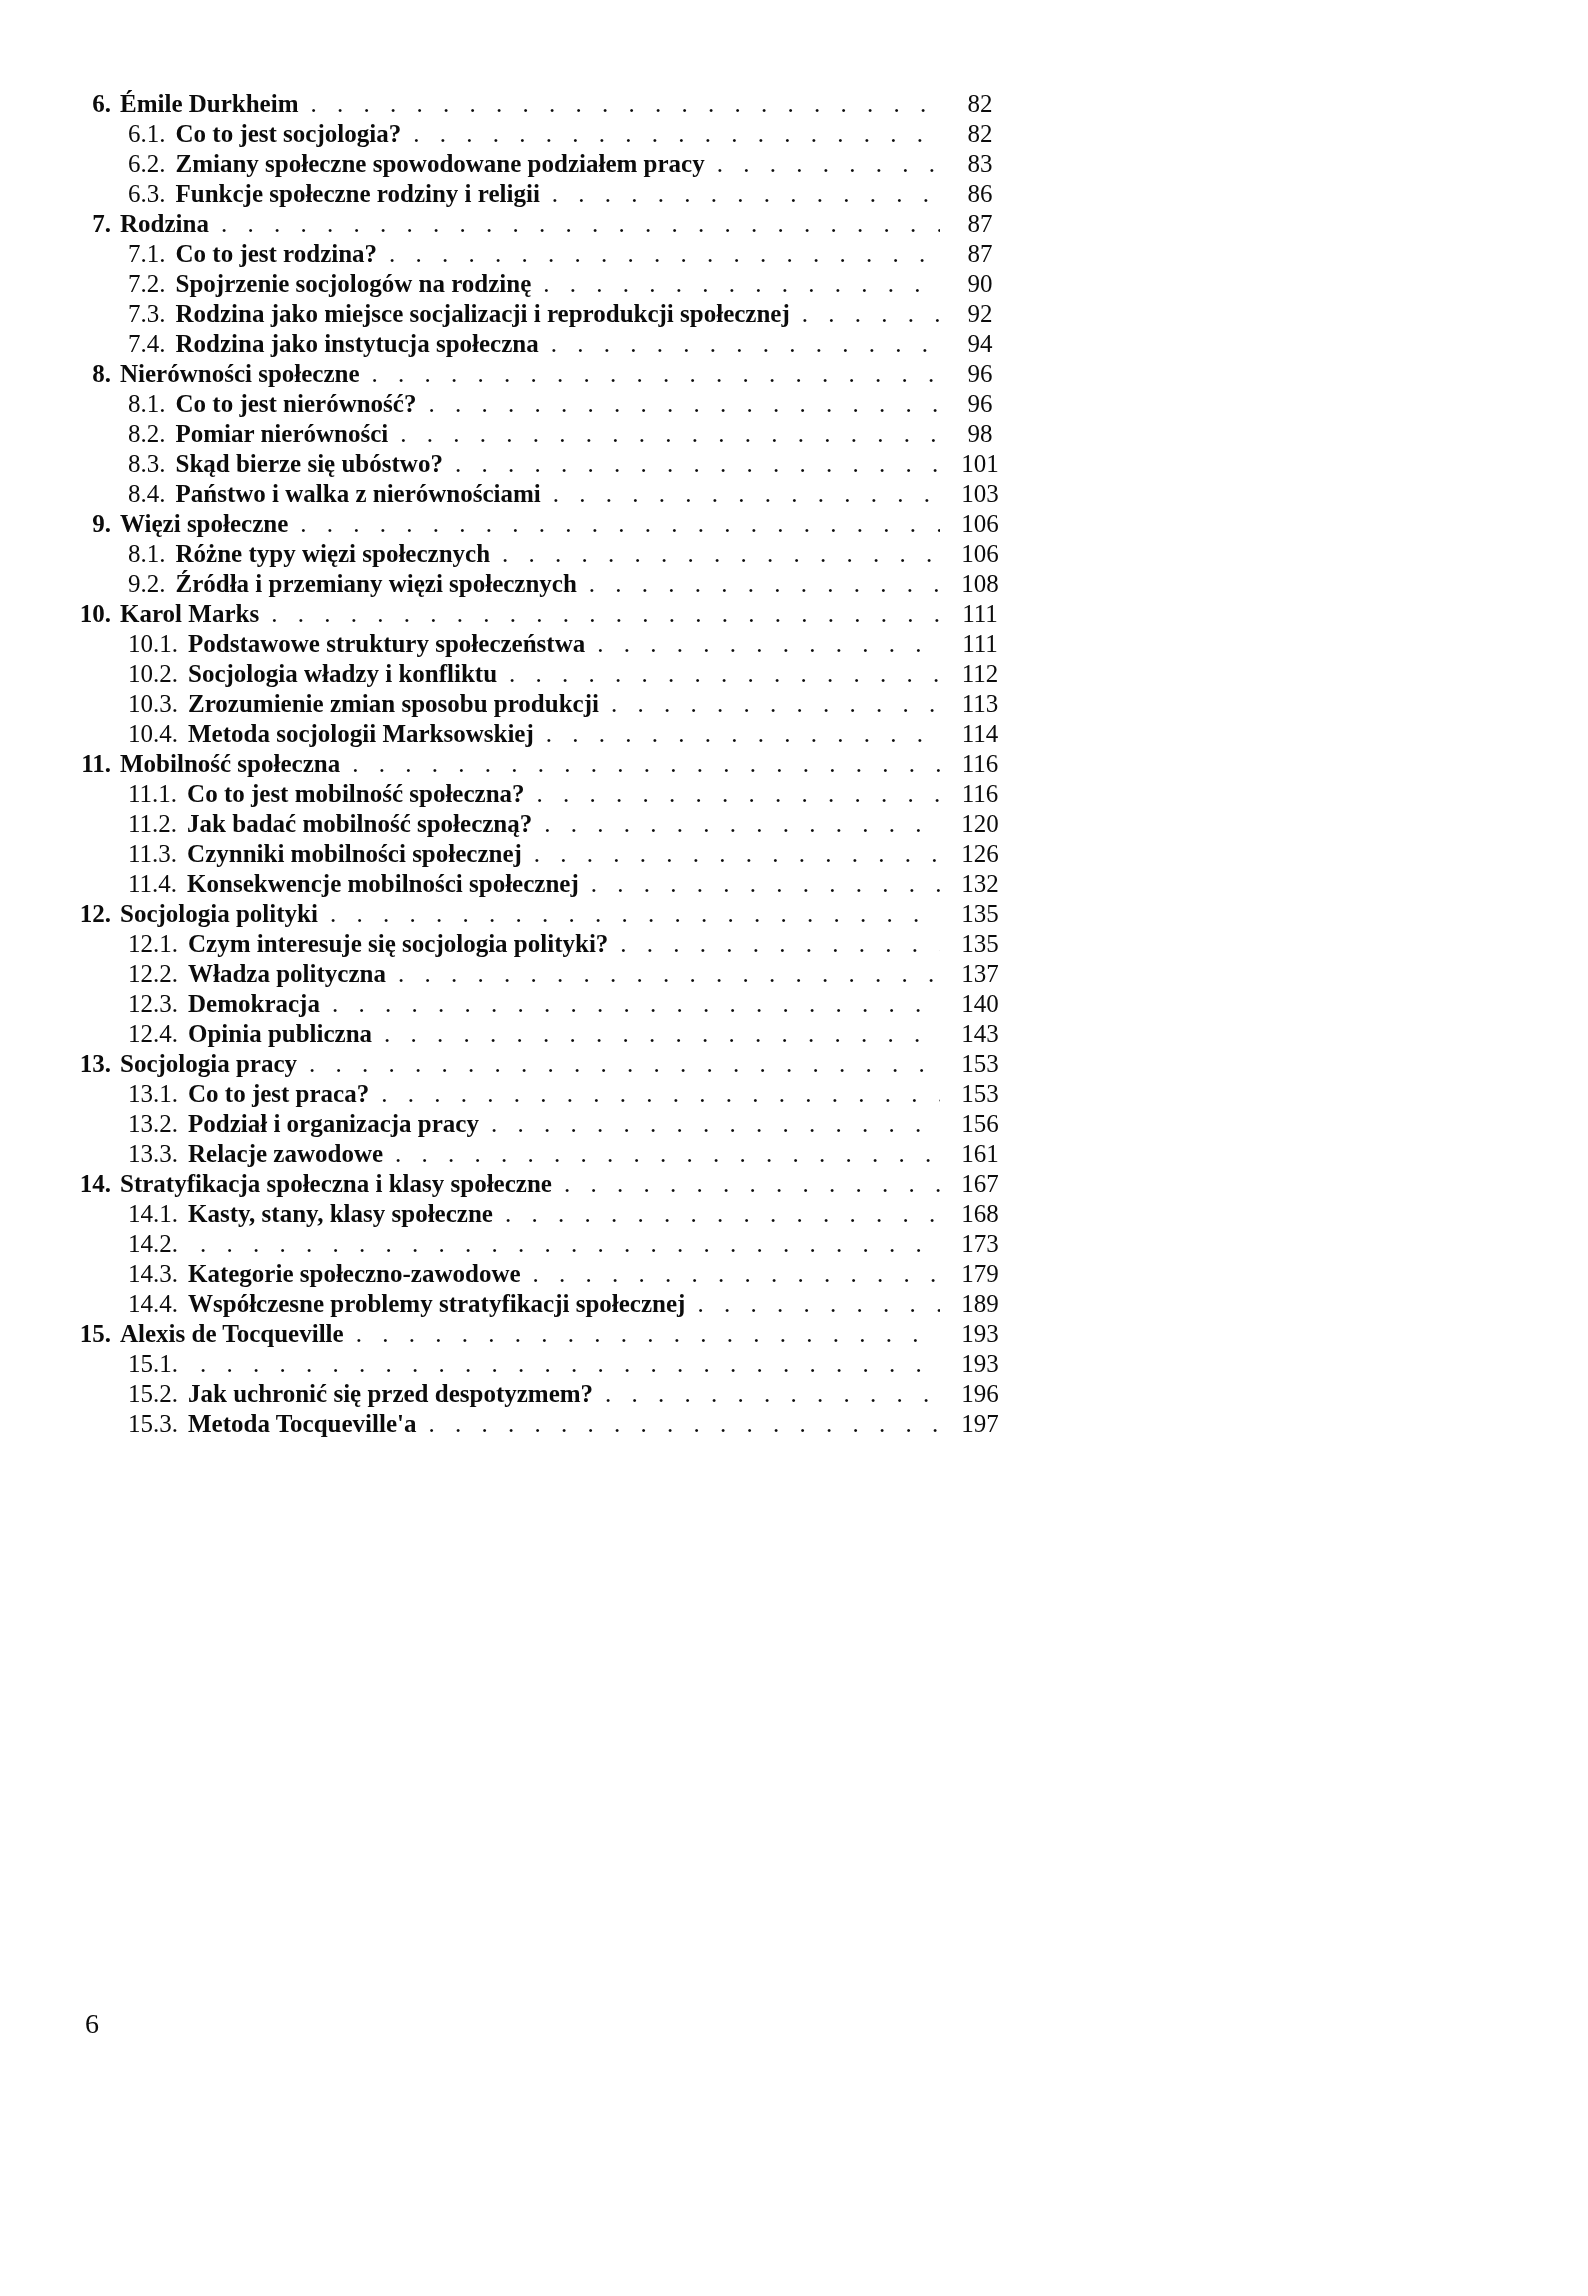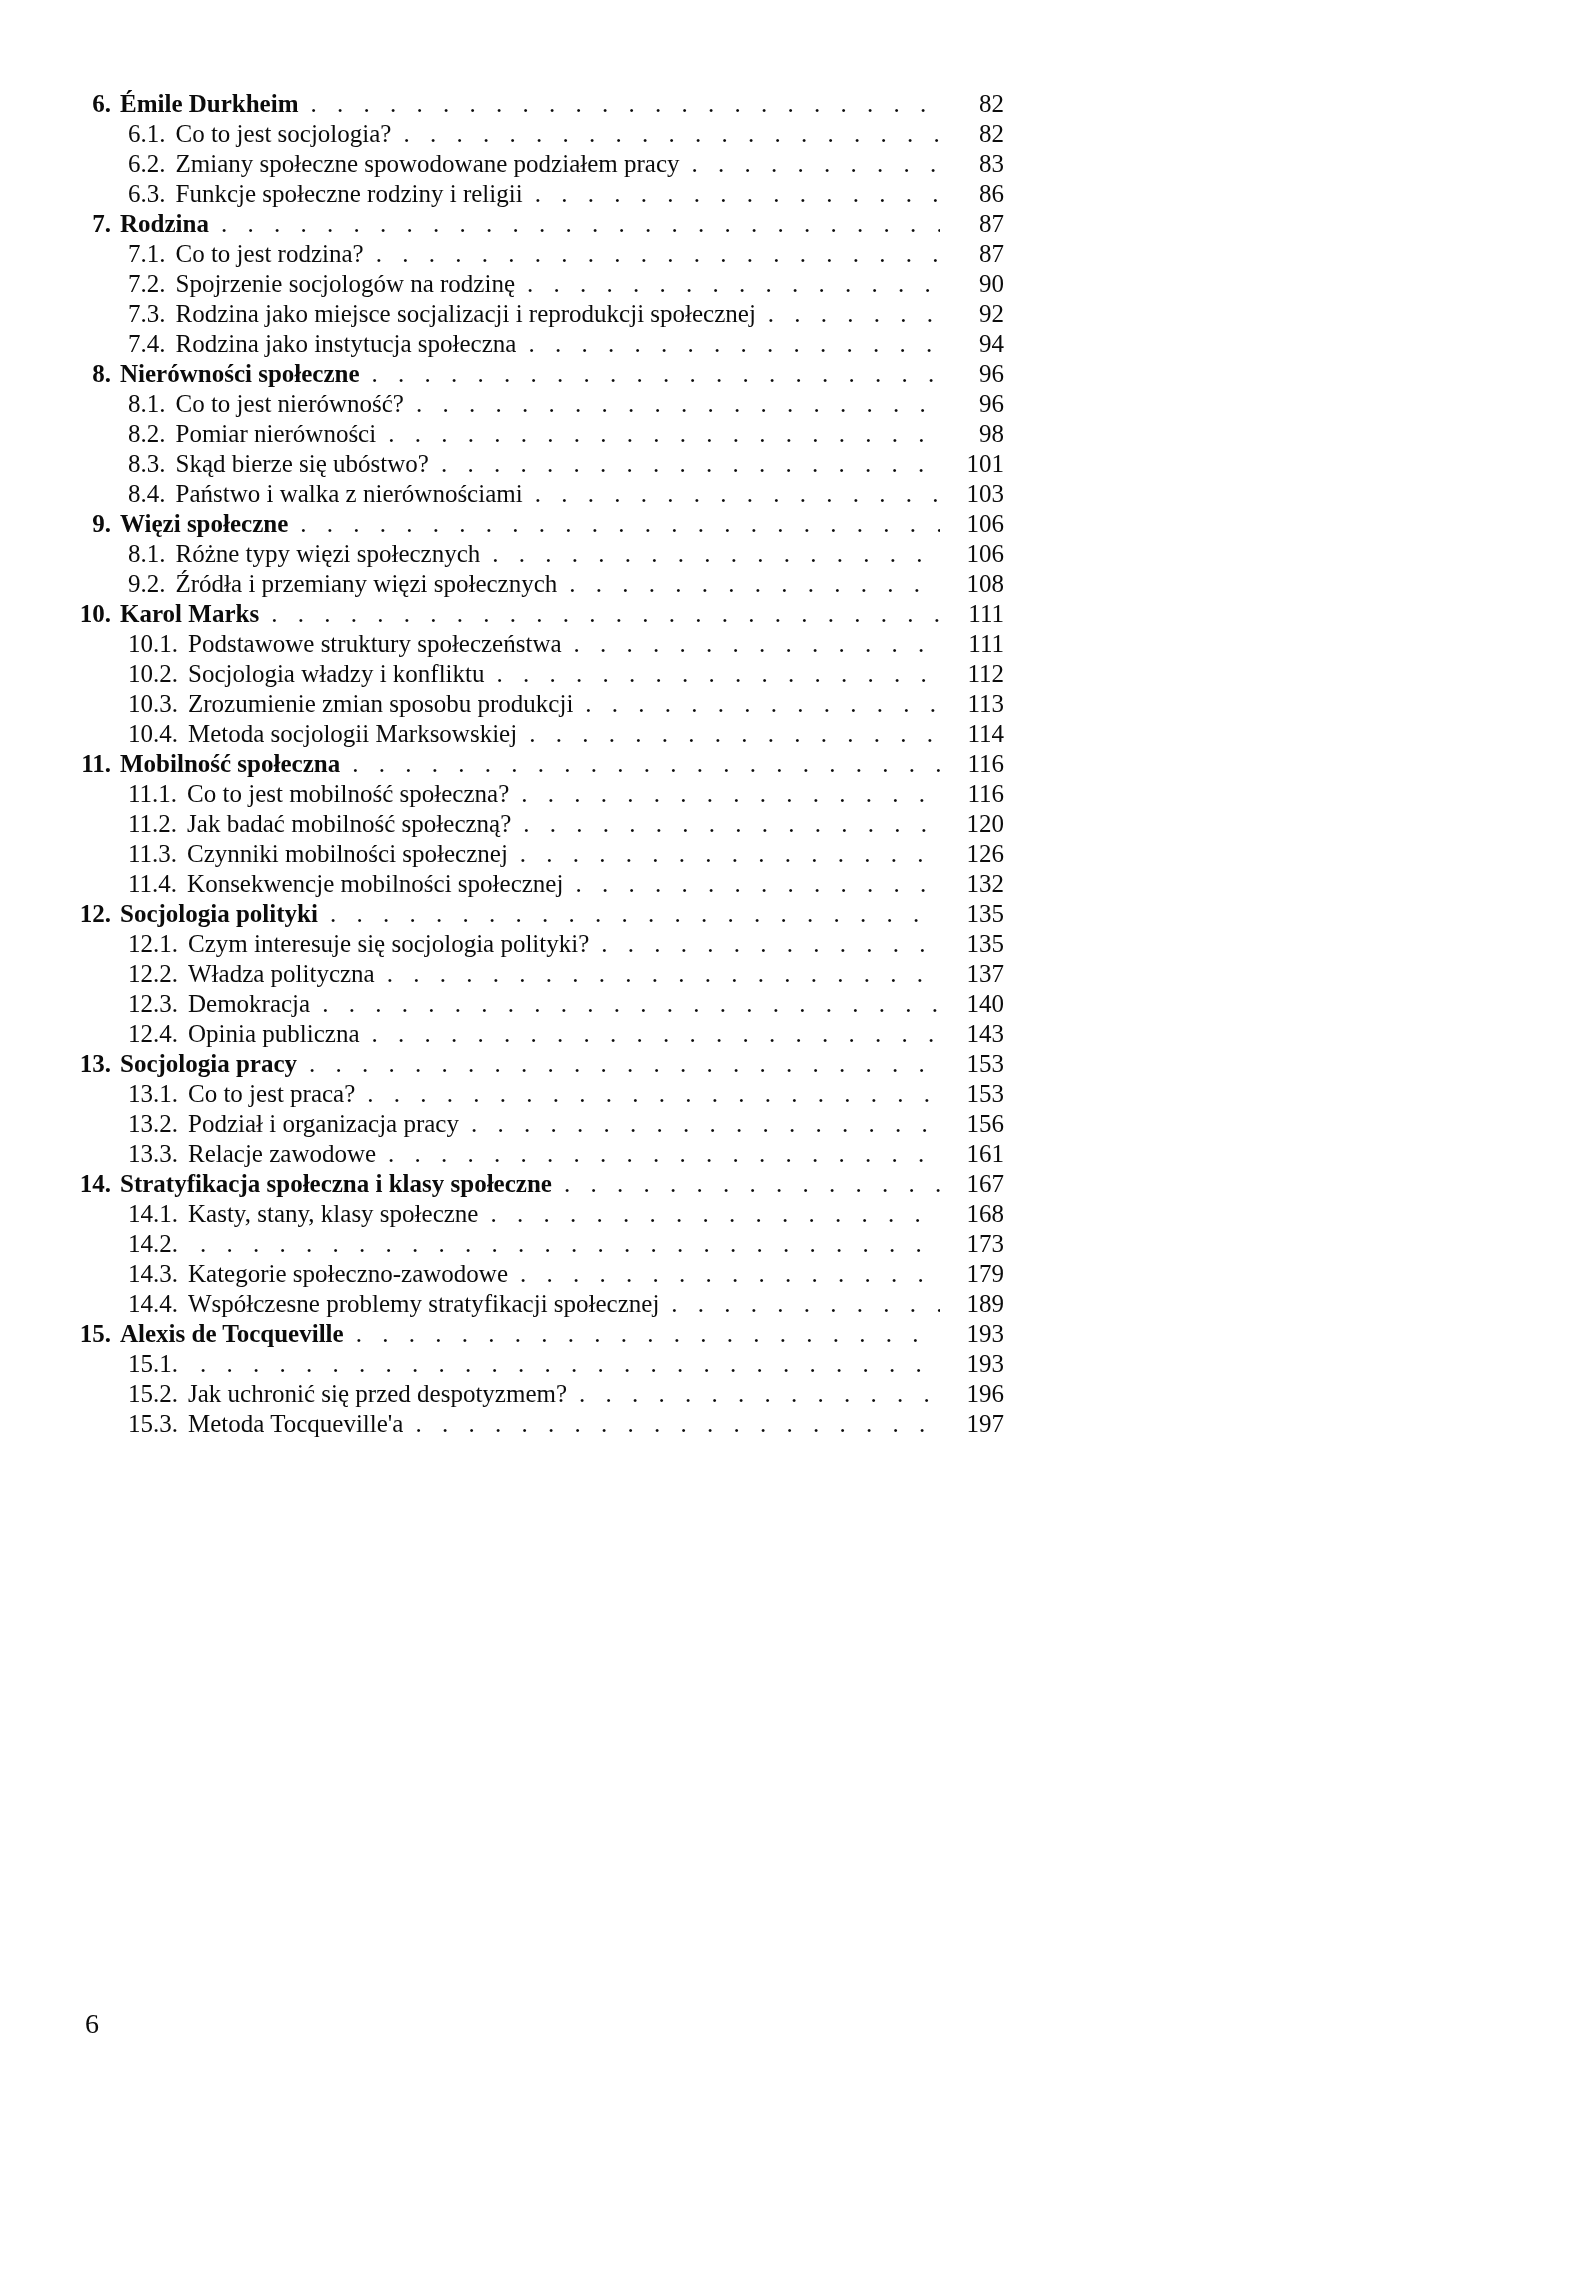--- a/index.html
+++ b/index.html
@@ -44,32 +44,33 @@
   }
   .row.l2 {
     padding-left: 51px;
   }
   .row.l2 .num {
     flex: 0 0 auto;
     margin-right: 10px;
   }
   .title {
     flex: 0 0 auto;
+    font-weight: bold;
   }
   .dots {
     flex: 1 1 auto;
     overflow: hidden;
     white-space: nowrap;
     margin: 0 16px 0 12px;
     letter-spacing: 7px;
     color: #0c0c0c;
   }
   .pg {
     flex: 0 0 48px;
-    text-align: right;
+    text-align: center;
     font-weight: 400;
   }
   .folio {
     position: absolute;
     left: 85px;
     top: 2008px;
     font-size: 28px;
     line-height: 32px;
     color: #0c0c0c;
   }

